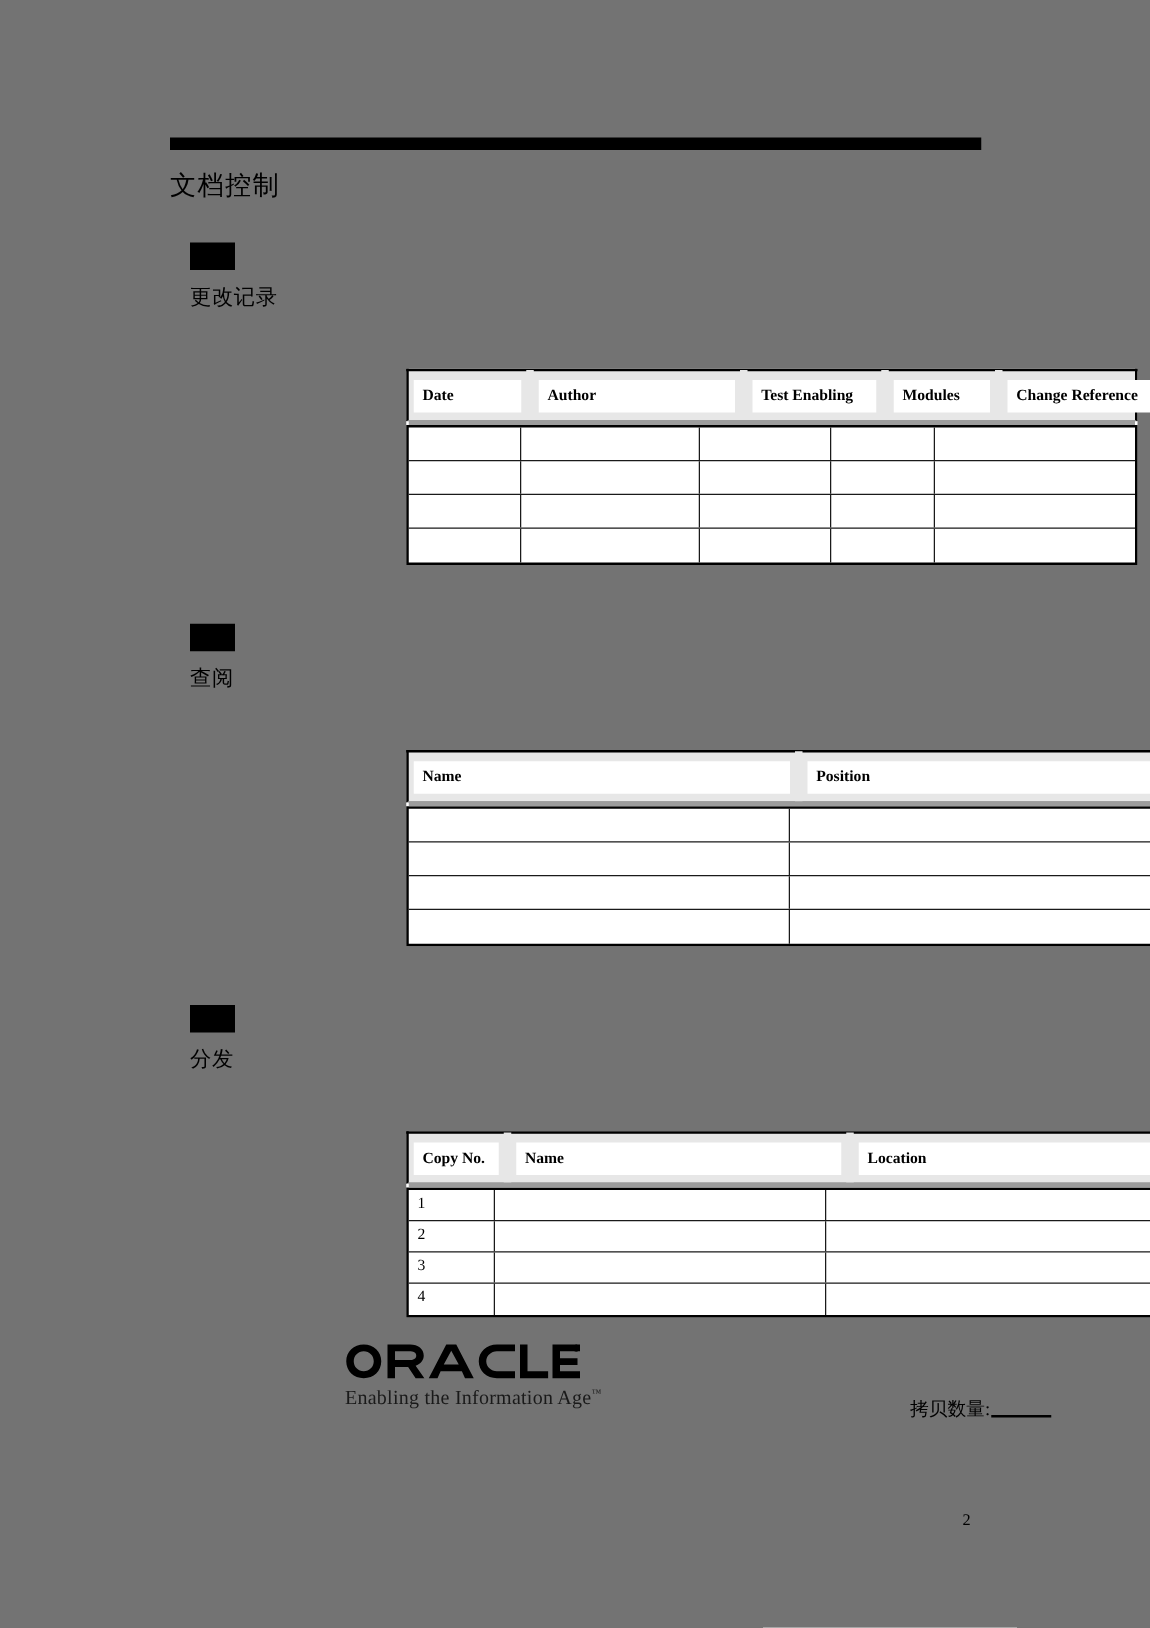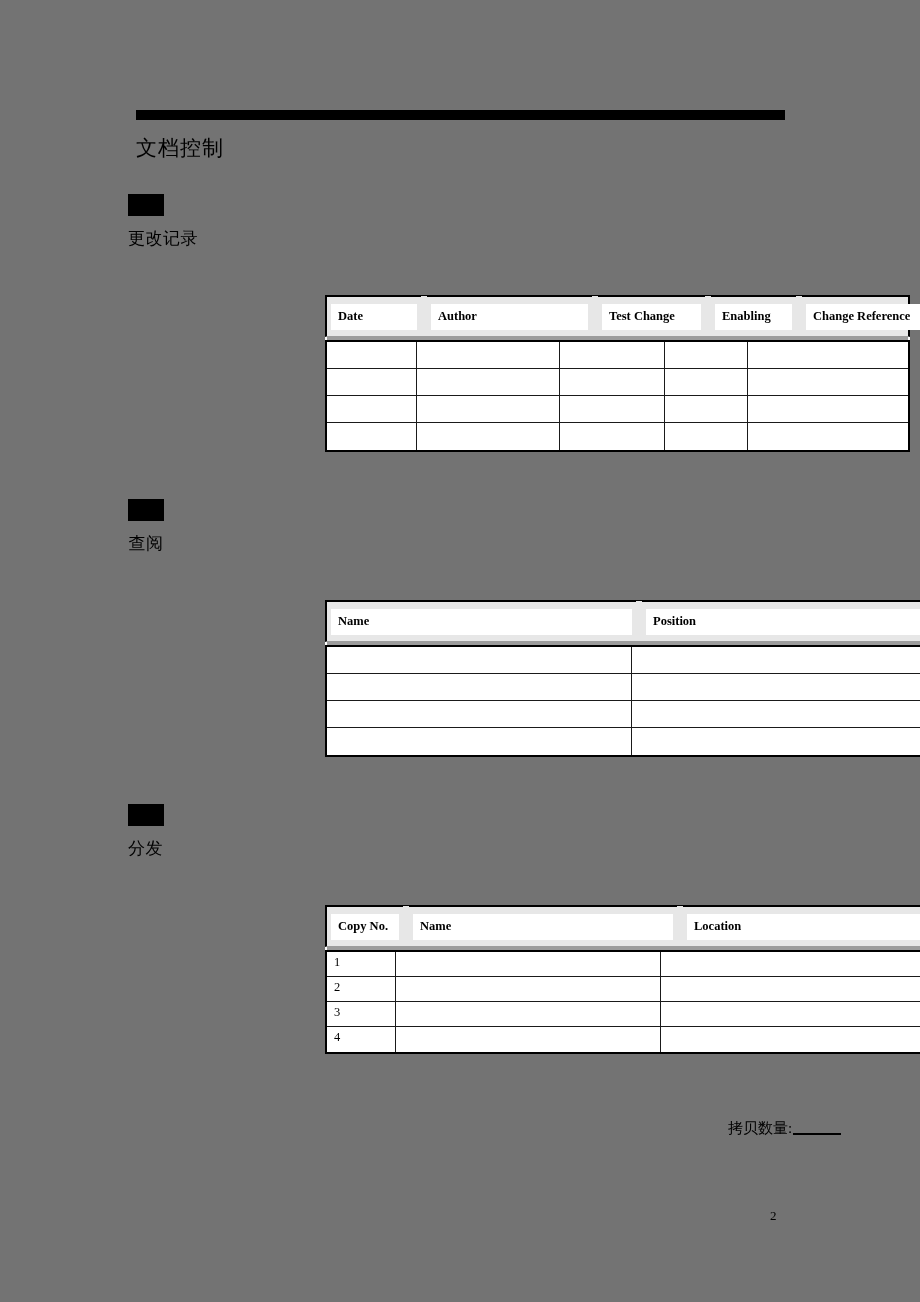--- a/index.html
+++ b/index.html
@@ -46,21 +46,21 @@
     font-size: 21px;
     line-height: 28px;
     letter-spacing: 1px;
     color: #000000;
     white-space: nowrap;
   }
 
   
   .section-head {
     position: absolute;
-    left: 128px;
+    left: 152px;
   }
   .section-square {
     width: 36px;
     height: 22px;
     background: #000000;
   }
   .section-label {
     margin-top: 10px;
     font-family: "DejaVu Sans", "Liberation Sans", sans-serif;
     font-size: 17px;
@@ -207,23 +207,23 @@
     <div class="section-square"></div>
     <div class="section-label">更改记录</div>
   </div>
 
   <div class="tbl" style="left:325px; top:295px; width:585px;">
     <div class="tbl-head">
       <div class="hcell" style="width:86px;">Date</div>
       <div class="hgap" style="width:6px;"></div>
       <div class="hcell" style="width:157px;">Author</div>
       <div class="hgap" style="width:6px;"></div>
-      <div class="hcell" style="width:99px;">Test Change</div>
-      <div class="hgap" style="width:6px;"></div>
-      <div class="hcell" style="width:77px;">Enabling</div>
+      <div class="hcell" style="width:99px;">Test Enabling</div>
+      <div class="hgap" style="width:6px;"></div>
+      <div class="hcell" style="width:77px;">Modules</div>
       <div class="hgap" style="width:6px;"></div>
       <div class="hcell" style="width:146px;">Change Reference</div>
       <div class="head-shadow" style="width:581px;"></div>
     </div>
     <div class="tbl-body">
       <div class="trow" style="height:27px;">
         <div class="tcell" style="width:90px;"></div>
         <div class="tcell" style="width:143px;"></div>
         <div class="tcell" style="width:105px;"></div>
         <div class="tcell" style="width:83px;"></div>
@@ -246,21 +246,21 @@
       <div class="trow" style="height:27px;">
         <div class="tcell" style="width:90px;"></div>
         <div class="tcell" style="width:143px;"></div>
         <div class="tcell" style="width:105px;"></div>
         <div class="tcell" style="width:83px;"></div>
         <div class="tcell" style="width:160px;"></div>
       </div>
     </div>
   </div>
 
-  <div class="section-head" style="top:499px;text-align:center;">
+  <div class="section-head" style="top:499px;">
     <div class="section-square"></div>
     <div class="section-label">查阅</div>
   </div>
 
   <div class="tbl" style="left:325px; top:600px; width:640px;">
     <div class="tbl-head">
       <div class="hcell" style="width:301px;">Name</div>
       <div class="hgap" style="width:6px;"></div>
       <div class="hcell" style="width:325px;">Position</div>
       <div class="head-shadow" style="width:636px;"></div>
@@ -316,18 +316,43 @@
         <div class="tcell" style="width:302px;"></div>
       </div>
       <div class="trow" style="height:25px;">
         <div class="tcell" style="width:69px;">4</div>
         <div class="tcell" style="width:265px;"></div>
         <div class="tcell" style="width:302px;"></div>
       </div>
     </div>
   </div>
 
+  <div class="oracle-logo">
+    <svg class="oracle-wordmark" viewBox="0 0 376 58" xmlns="http://www.w3.org/2000/svg" aria-hidden="true">
+
+      <path d="M30 2 C14 2 2 13 2 29 C2 45 14 56 30 56 C46 56 58 45 58 29 C58 13 46 2 30 2 Z
+               M30 13 C39 13 46 20 46 29 C46 38 39 45 30 45 C21 45 14 38 14 29 C14 20 21 13 30 13 Z" fill="#000000"></path>
+
+      <path d="M68 2 L68 56 L80 56 L80 38 L101 38 L113 56 L127 56 L113 36
+               C121 33 126 27 126 20 C126 9 117 2 104 2 Z
+               M80 13 L103 13 C109 13 114 15 114 20 C114 25 109 27 103 27 L80 27 Z" fill="#000000"></path>
+
+      <path d="M162 2 L134 56 L148 56 L153 45 L187 45 L192 56 L206 56 L178 2 Z
+               M158 34 L170 12 L182 34 Z" fill="#000000"></path>
+
+      <path d="M243 2 C227 2 214 13 214 29 C214 45 227 56 243 56 L272 56 L272 45 L243 45
+               C234 45 226 38 226 29 C226 20 234 13 243 13 L272 13 L272 2 Z" fill="#000000"></path>
+
+      <path d="M280 2 L280 56 L325 56 L325 45 L292 45 L292 2 Z" fill="#000000"></path>
+
+      <path d="M332 2 L332 56 L376 56 L376 45 L344 45 L344 35 L372 35 L372 24 L344 24 L344 13 L376 13 L376 2 Z" fill="#000000"></path>
+
+      <circle cx="370" cy="8" r="5" fill="none" stroke="#000000" stroke-width="1.6"></circle>
+      <text x="370" y="11" font-size="7" text-anchor="middle" fill="#000000" font-family="Liberation Serif, serif">R</text>
+    </svg>
+    <div class="oracle-tagline"><span>Enabling the Information Age</span><span class="tm-sup">™</span></div>
+  </div>
 
   <div class="copies"><span>拷贝数量:</span><span class="copies-blank"></span></div>
 
   <div class="page-number">2</div>
 
 </div>
 
 </body></html>

